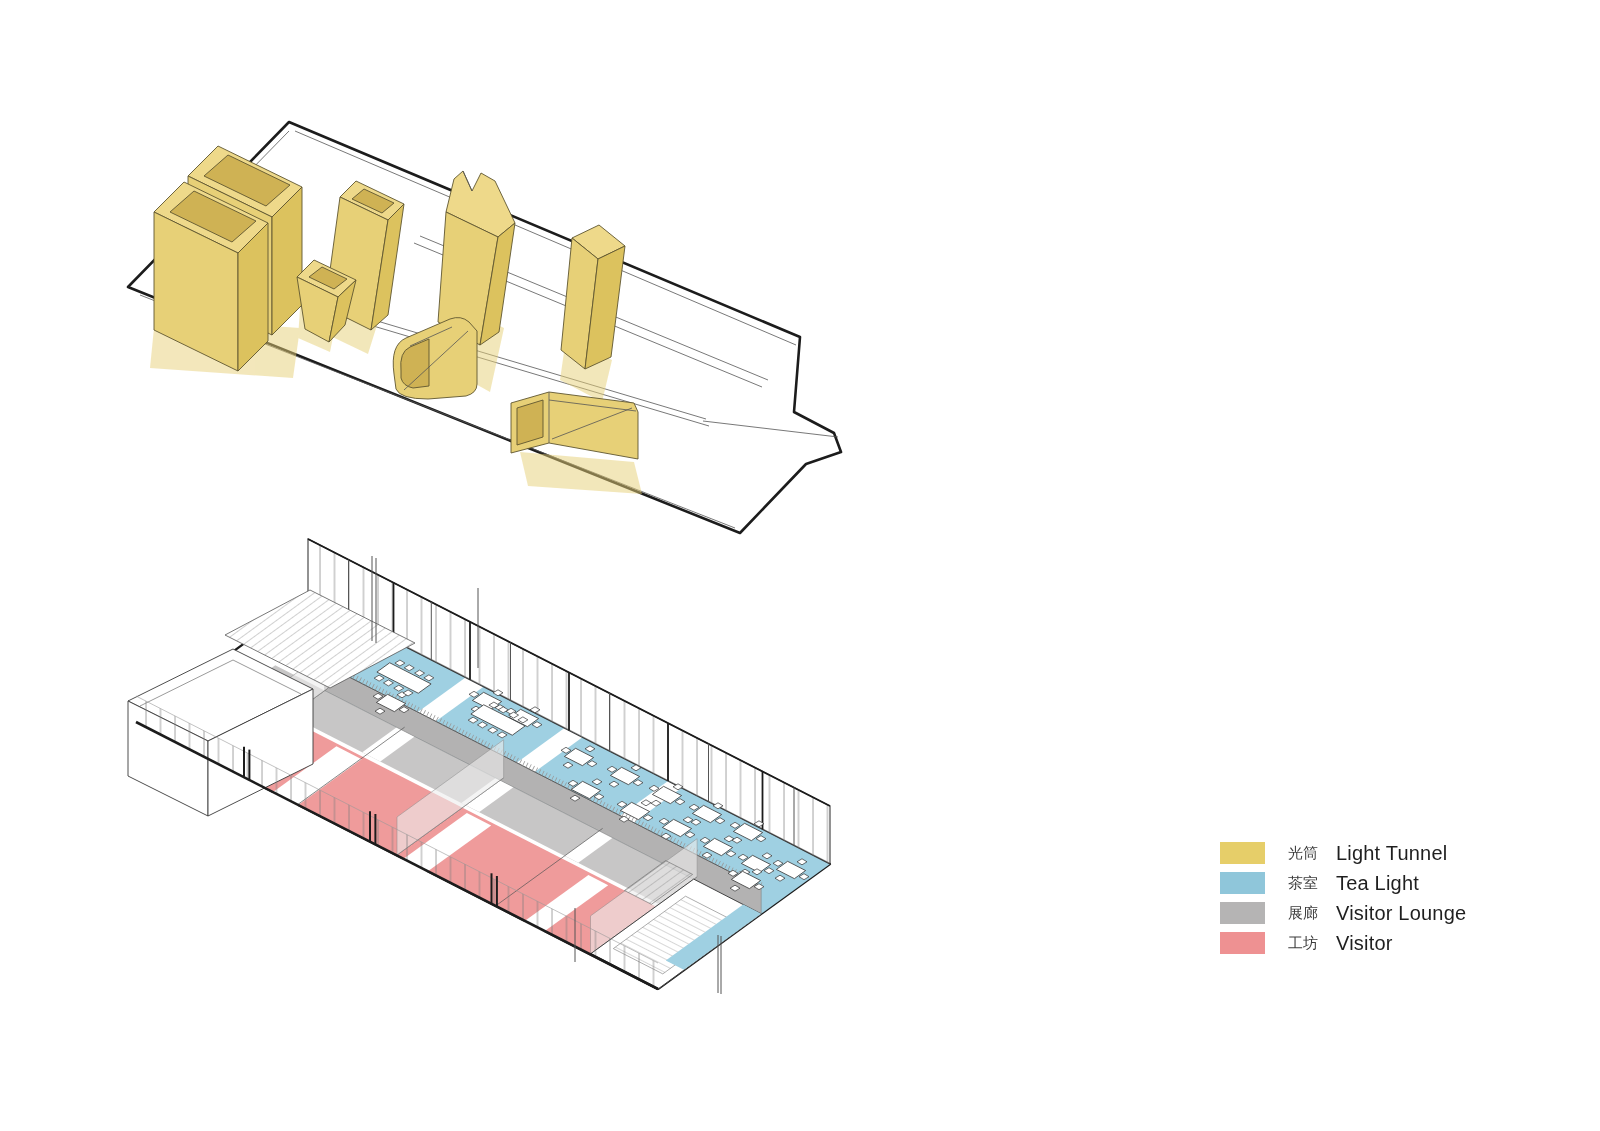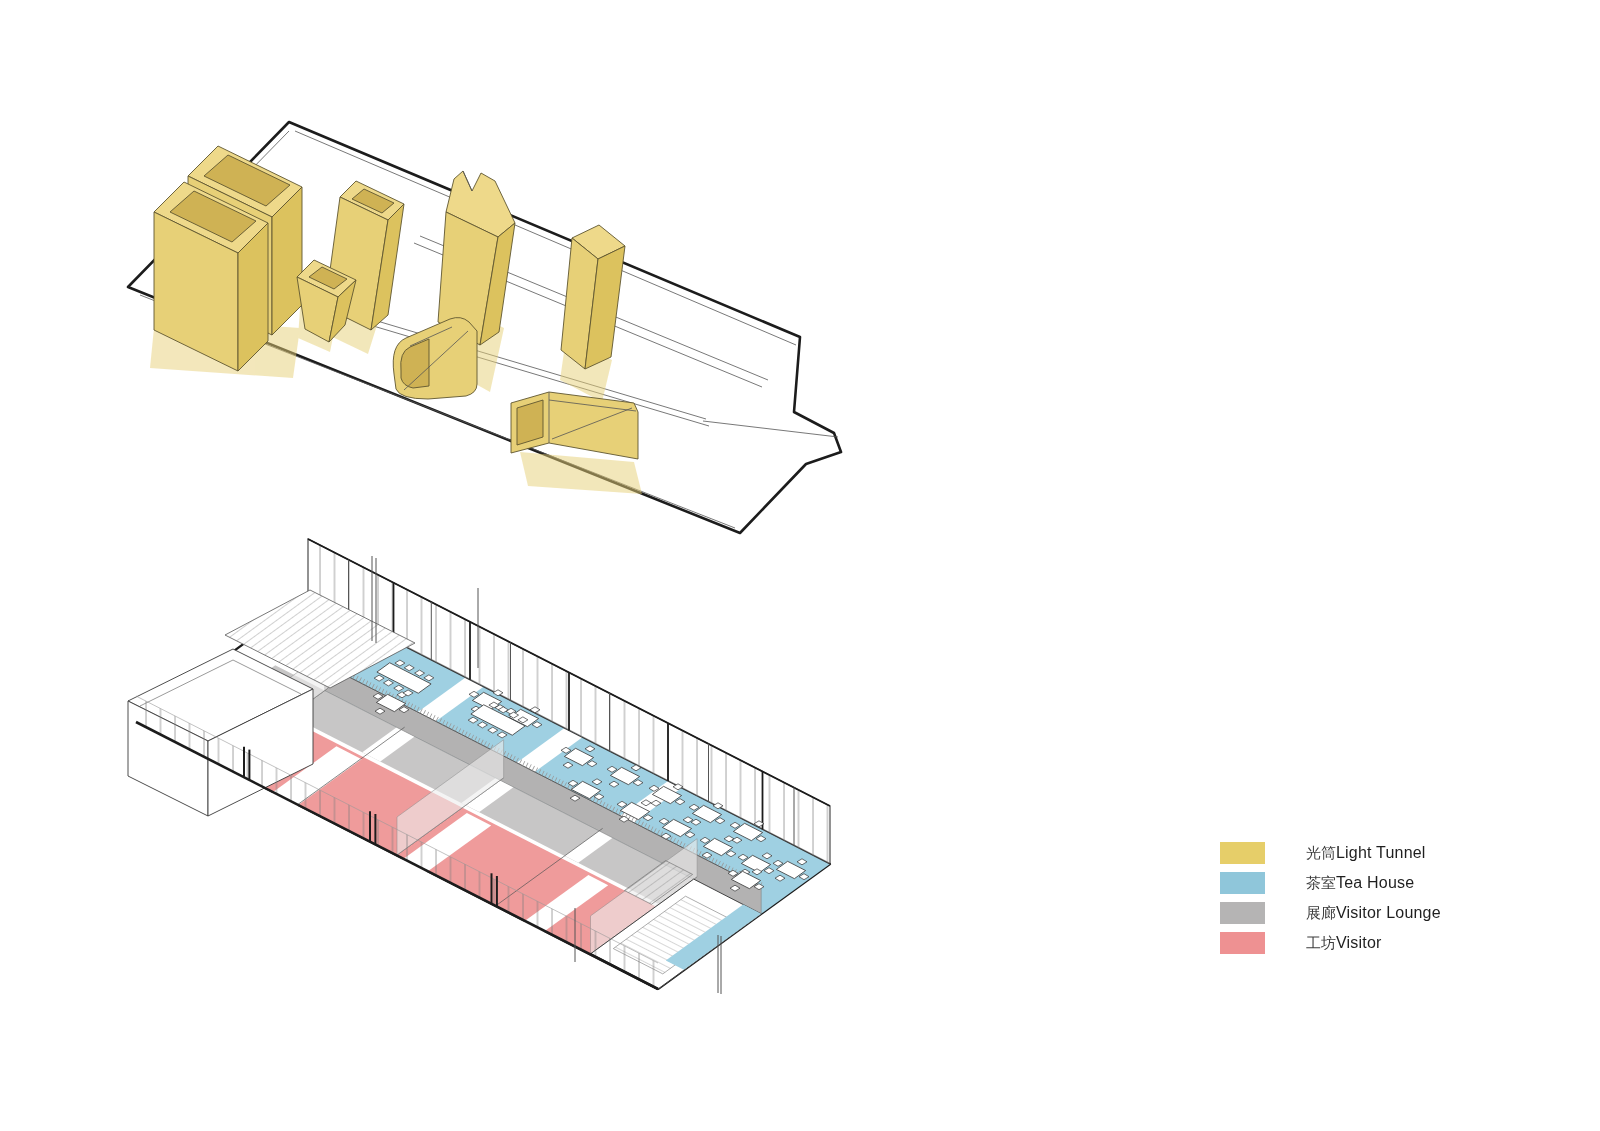--- a/index.html
+++ b/index.html
@@ -1,23 +1,23 @@
 <!DOCTYPE html>
 <html style="--background: #ffffff; --linework-heavy: #1c1c1c; --linework-light: #555555; --light-tunnel-fill: #e7d077; --light-tunnel-light: #eed98a; --light-tunnel-shade: #cfb254; --tea-house-floor: #9fd0e2; --workshop-floor: #ef9b9b; --lounge-wall: #b3b2b2; --lounge-floor: #c7c6c6;"><head>
 <meta charset="utf-8">
 <style>
   html,body{margin:0;padding:0;background:#fff;}
   body{width:1600px;height:1131px;position:relative;overflow:hidden;
        font-family:"Liberation Sans","DejaVu Sans",sans-serif;}
   #scene{position:absolute;left:0;top:0;}
   .legend{position:absolute;left:1220px;top:842px;}
-  .legend-row{display:flex;align-items:center;height:22px;margin-bottom:8px;text-align:right;}
+  .legend-row{display:flex;align-items:center;height:22px;margin-bottom:8px;}
   .legend-swatch{width:45px;height:22px;flex:0 0 45px;margin-right:23px;}
   .legend-zh{width:48px;font-size:15px;color:#3c3c3c;white-space:nowrap;}
-  .legend-en{font-size:16px;color:#1f1f1f;white-space:nowrap;letter-spacing:.2px;}
+  .legend-en{font-size:20px;color:#1f1f1f;white-space:nowrap;letter-spacing:.2px;}
   .lw-heavy{stroke:var(--linework-heavy,#1c1c1c);fill:none;}
   .lw{stroke:var(--linework-light,#555);fill:none;}
 </style>
 </head>
 <body>
 
 <svg id="scene" width="1600" height="1131" viewBox="0 0 1600 1131">
   <defs>
     <pattern id="steps" width="7" height="7" patternUnits="userSpaceOnUse" patternTransform="rotate(144)">
       <line x1="-1" y1="0" x2="8" y2="0" stroke="#8a8a8a" stroke-width="0.8"></line>
@@ -331,21 +331,21 @@
 
 <div class="legend">
   <div class="legend-row">
     <span class="legend-swatch" style="background-color: rgb(230, 206, 105);"></span>
     <span class="legend-zh">光筒</span>
     <span class="legend-en">Light Tunnel</span>
   </div>
   <div class="legend-row">
     <span class="legend-swatch" style="background-color: rgb(143, 198, 218);"></span>
     <span class="legend-zh">茶室</span>
-    <span class="legend-en">Tea House</span>
+    <span class="legend-en">Tea Light</span>
   </div>
   <div class="legend-row">
     <span class="legend-swatch" style="background-color: rgb(181, 180, 180);"></span>
     <span class="legend-zh">展廊</span>
     <span class="legend-en">Visitor Lounge</span>
   </div>
   <div class="legend-row">
     <span class="legend-swatch" style="background-color: rgb(238, 145, 146);"></span>
     <span class="legend-zh">工坊</span>
     <span class="legend-en">Visitor</span>

